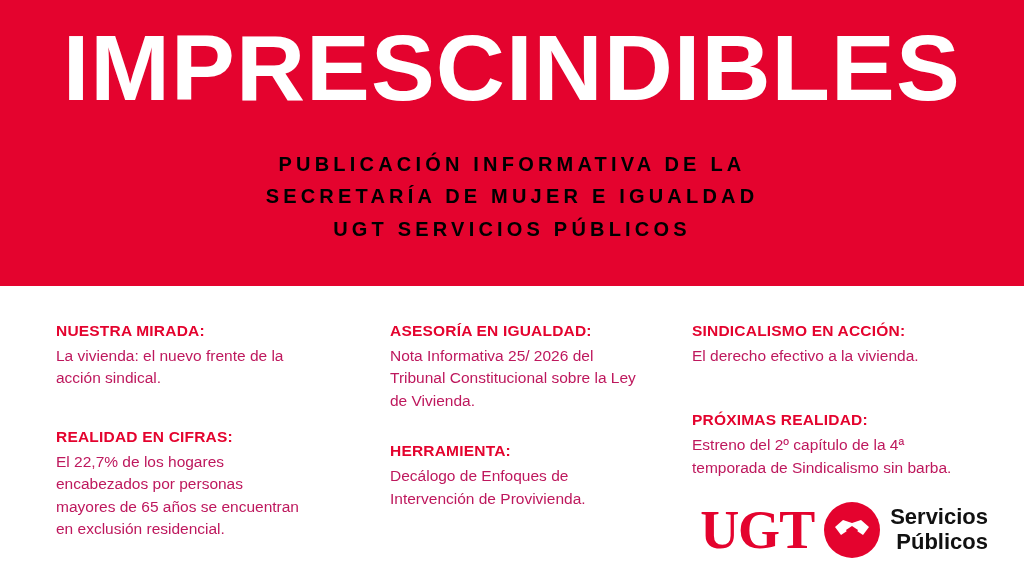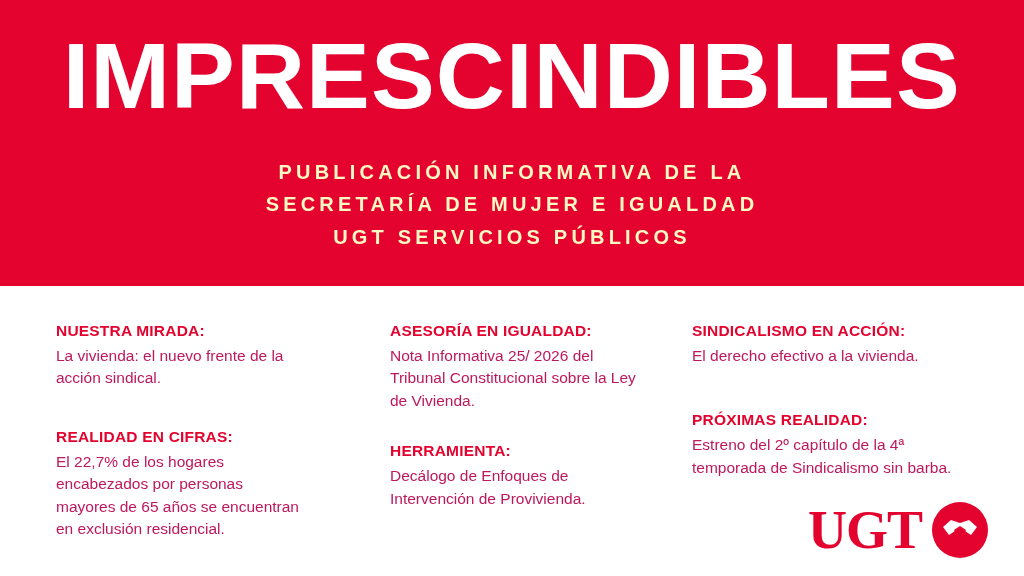--- a/index.html
+++ b/index.html
@@ -9,35 +9,35 @@
     background:#ffffff;
     overflow:hidden;
   }
   .poster { position:relative; width:1024px; height:576px; background:#ffffff; }
 
   
   .header {
     position:absolute; left:0; top:0; width:1024px; height:286px;
     background:#e4032e;
     display:flex; flex-direction:column; align-items:center;
-    padding-top:30px;
+    padding-top:22px;
   }
   .title {
     color:#ffffff;
     font-size:92px;
     font-weight:bold;
     letter-spacing:1px;
     line-height:1.0;
     transform:scaleX(1.04);
     font-family:"Liberation Sans", sans-serif;
     white-space:nowrap;
   }
   .subtitle {
     margin-top:34px;
-    color:#fef9c3;
+    color:#000000;
     font-size:20px;
     font-weight:bold;
     letter-spacing:4.2px;
     line-height:1.62;
     text-align:center;
     white-space:nowrap;
   }
 
   
   .content {
@@ -147,15 +147,19 @@
   </div>
 
   <div class="logo">
     <div class="logo-ugt">UGT</div>
     <div class="logo-mark">
       <svg width="40" height="34" viewBox="0 0 40 34" aria-hidden="true">
         <path d="M3 14 L11 7 L20 10 L29 7 L37 14 L31 22 L25 18 L20 22 L15 18 L9 22 Z" fill="#ffffff"></path>
         <path d="M14 17 L20 13 L26 17 L22 24 L18 24 Z" fill="#e4032e"></path>
       </svg>
     </div>
+    <div class="logo-text">
+      <div>Servicios</div>
+      <div>Públicos</div>
+    </div>
   </div>
 
 </div>
 
 </body></html>

